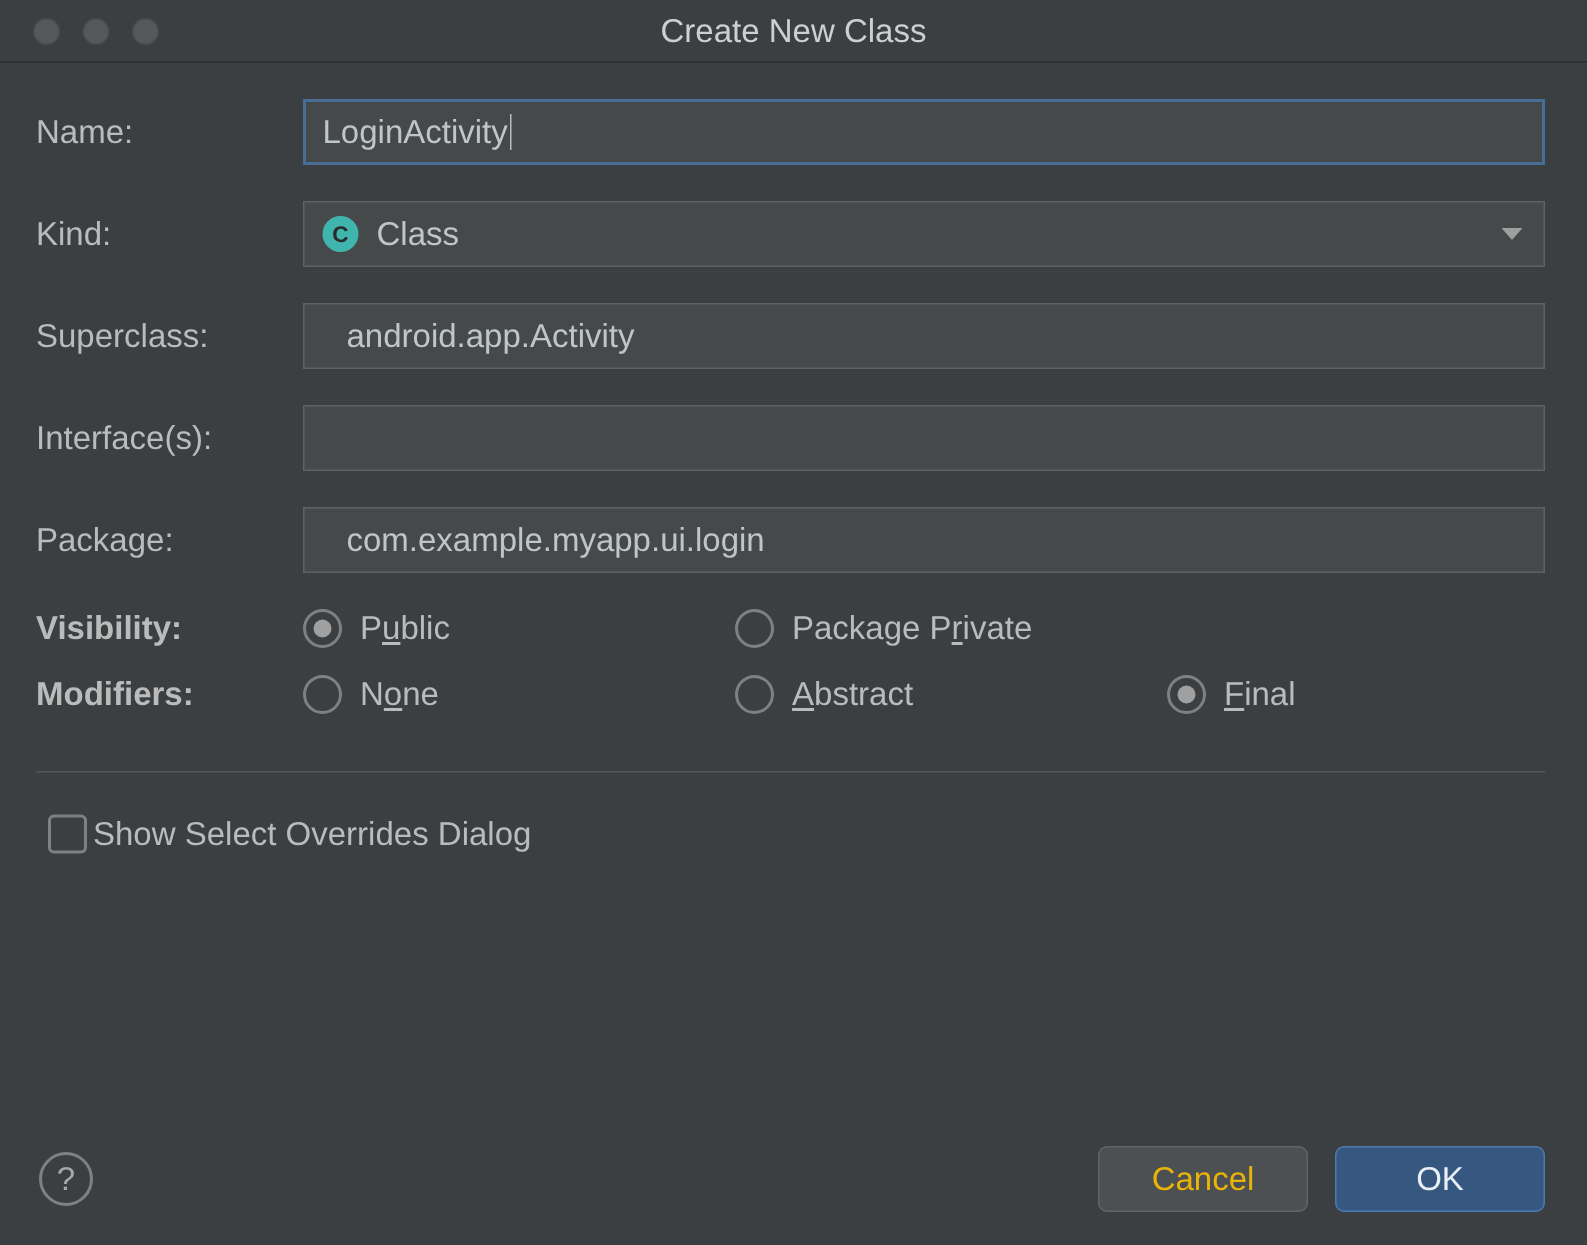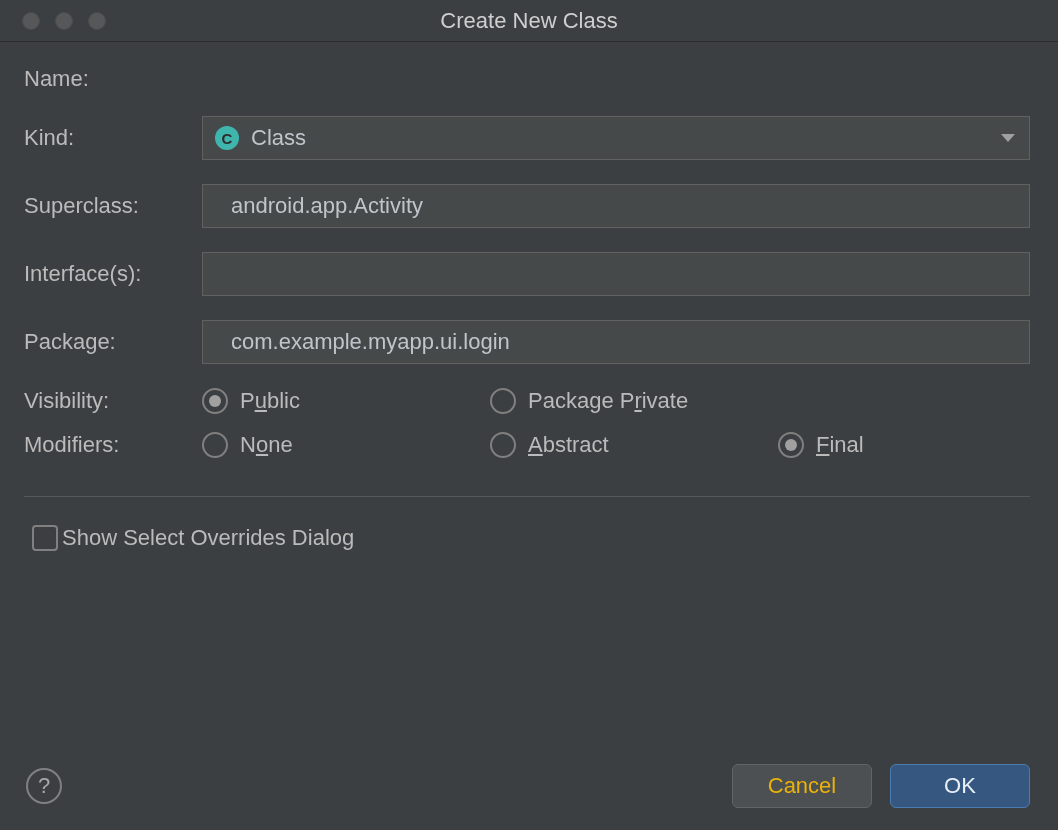--- a/index.html
+++ b/index.html
@@ -122,20 +122,21 @@
     border-right: 7px solid transparent;
     border-top: 8px solid #a0a0a0;
   }
   .radio-row {
     display: flex;
     align-items: center;
     margin-bottom: 18px;
   }
   .radio-row .label {
     width: 178px;
+    font-weight: bold;
   }
   .radio-slots {
     flex: 1;
     display: grid;
     grid-template-columns: 1fr 1fr 1fr;
     gap: 36px;
   }
   .radio-item {
     display: flex;
     align-items: center;
@@ -228,20 +229,26 @@
     <div class="traffic-light"></div>
     <div class="traffic-light"></div>
   </div>
   <div class="title">Create New Class</div>
 </div>
 
 <div class="content">
 
   <div class="form-row">
     <div class="label">Name:</div>
+    <div class="field-wrap">
+      <div class="text-input focused input-like">
+        <span>LoginActivity</span>
+          <span class="caret"></span>
+      </div>
+    </div>
   </div>
 
   <div class="form-row">
     <div class="label">Kind:</div>
     <div class="field-wrap">
       <div class="select-like">
         <div class="kind-icon">C</div>
         <span>Class</span>
         <div class="chevron-down"></div>
       </div>

